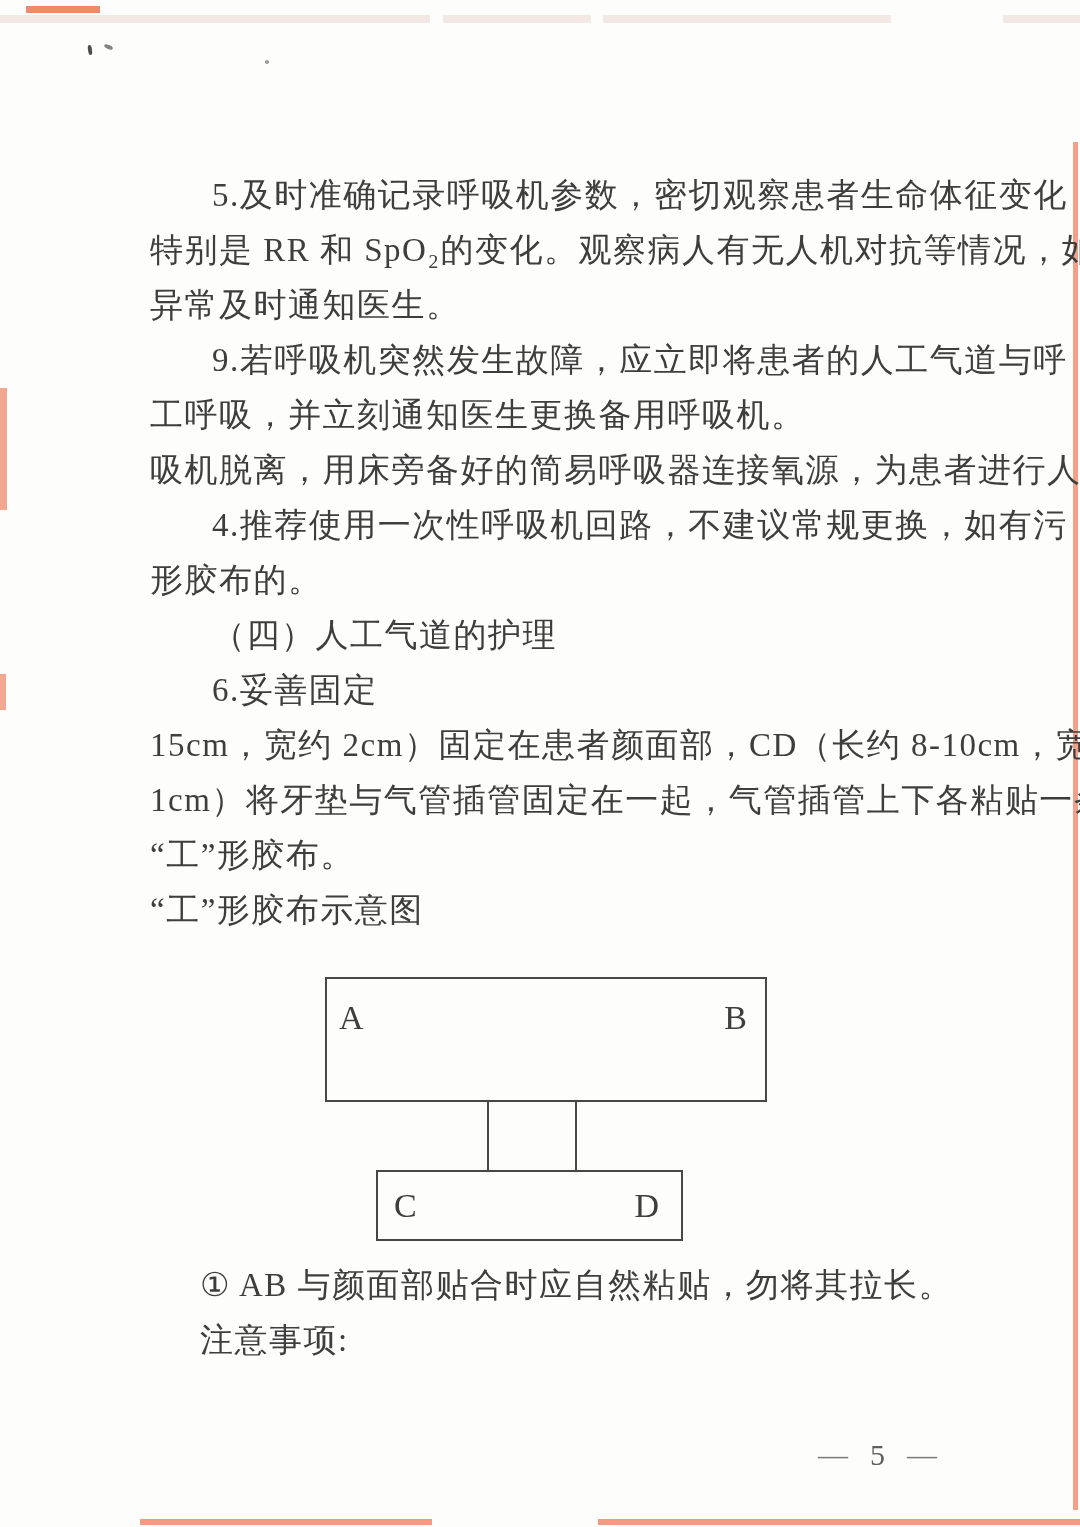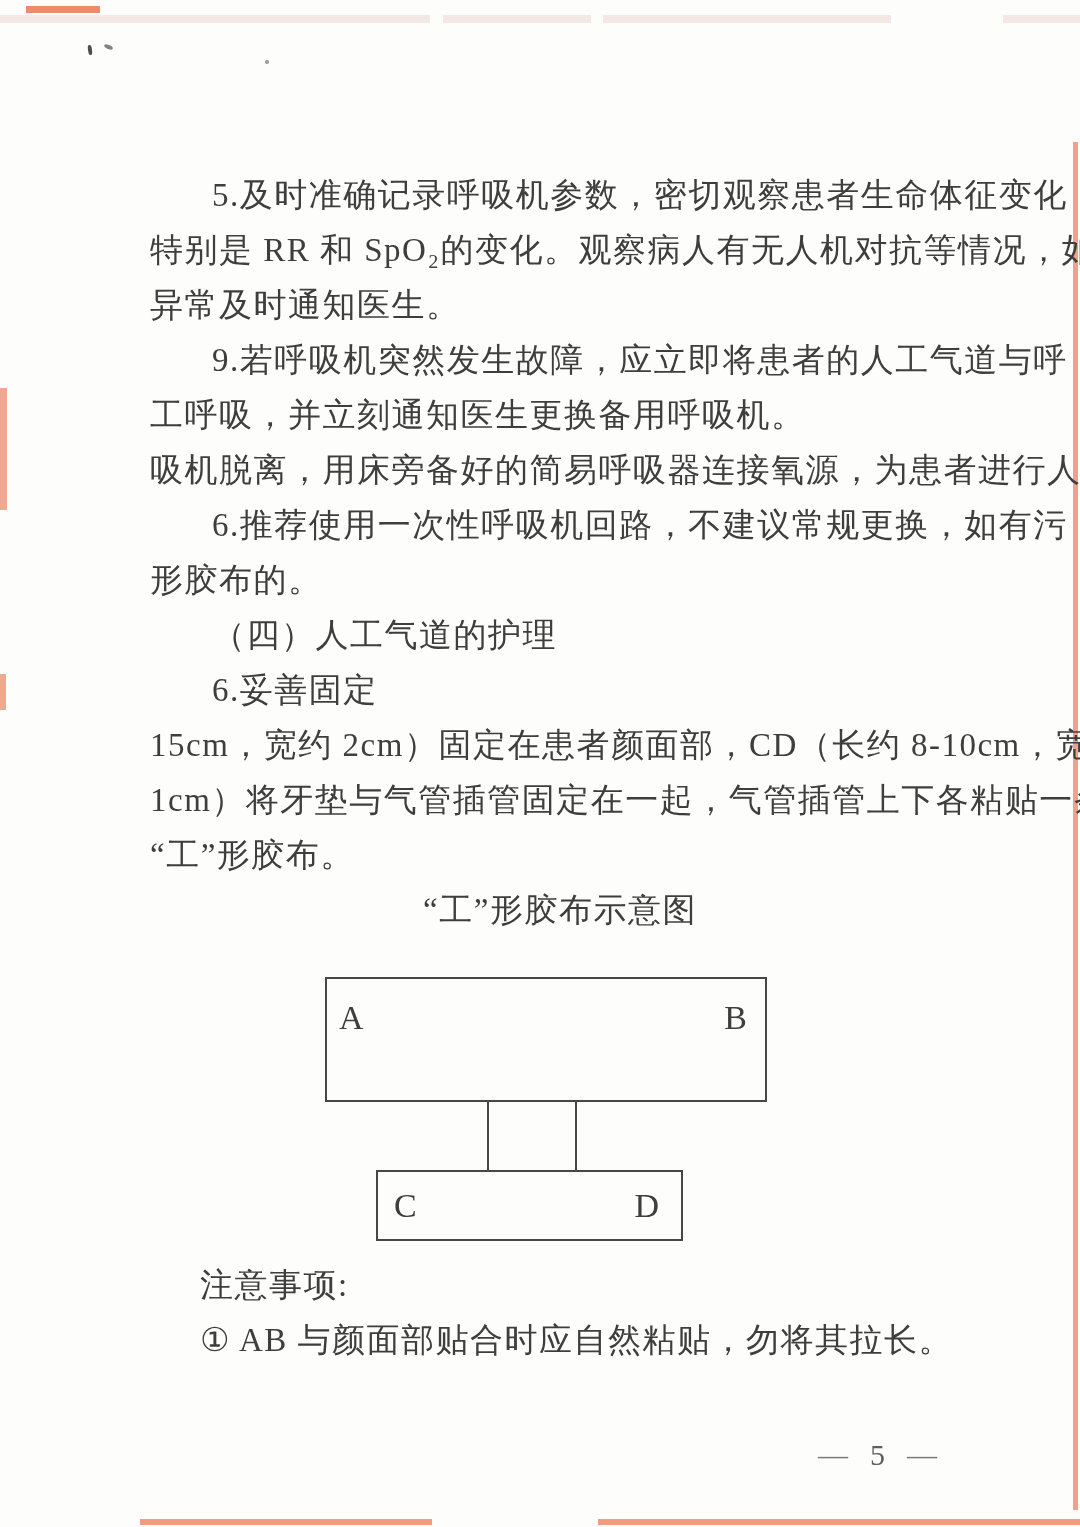--- a/index.html
+++ b/index.html
@@ -20,21 +20,21 @@
     left: 150px;
     top: 168px;
     width: 820px;
     font-size: 33px;
     line-height: 55px;
     letter-spacing: 1.5px;
   }
   .line { height: 55px; white-space: nowrap; overflow: visible; }
   .line.indent { padding-left: 62px; }
   .line.bold { font-weight: normal; }
-  .line.center { text-align: center; padding-left: 0; }
+  .line.center { text-align: left; padding-left: 0; }
 
   .notes {
     position: absolute;
     left: 150px;
     top: 1258px;
     width: 820px;
     font-size: 33px;
     line-height: 55px;
     letter-spacing: 1.5px;
   }
@@ -104,21 +104,21 @@
   <div class="speck" style="left:104px; top:45px; width:9px; height:4px;  transform:rotate(24deg); opacity:.7;"></div>
   <div class="speck" style="left:265px; top:60px; width:4px; height:4px;  opacity:.55;"></div>
 
   <main class="body-text">
     <div class="line indent">5.及时准确记录呼吸机参数，密切观察患者生命体征变化，</div>
     <div class="line">特别是 RR 和 SpO₂的变化。观察病人有无人机对抗等情况，如有</div>
     <div class="line">异常及时通知医生。</div>
     <div class="line indent">9.若呼吸机突然发生故障，应立即将患者的人工气道与呼</div>
     <div class="line">工呼吸，并立刻通知医生更换备用呼吸机。</div>
     <div class="line">吸机脱离，用床旁备好的简易呼吸器连接氧源，为患者进行人</div>
-    <div class="line indent">6.推荐使用一次性呼吸机回路，不建议常规更换，如有污</div>
+    <div class="line indent">4.推荐使用一次性呼吸机回路，不建议常规更换，如有污</div>
     <div class="line">形胶布的。</div>
     <div class="line indent bold">（四）人工气道的护理</div>
     <div class="line indent">6.妥善固定</div>
     <div class="line">15cm，宽约 2cm）固定在患者颜面部，CD（长约 8-10cm，宽约</div>
     <div class="line">1cm）将牙垫与气管插管固定在一起，气管插管上下各粘贴一条</div>
     <div class="line">“工”形胶布。</div>
     <div class="line center">“工”形胶布示意图</div>
   </main>
 
   <figure class="diagram">
@@ -127,22 +127,22 @@
       <span class="corner-lbl lbl-b">B</span>
     </div>
     <div class="connector"></div>
     <div class="diagram-rect rect-small">
       <span class="corner-lbl lbl-c">C</span>
       <span class="corner-lbl lbl-d">D</span>
     </div>
   </figure>
 
   <section class="notes">
+    <div class="line">① AB 与颜面部贴合时应自然粘贴，勿将其拉长。</div>
     <div class="line">注意事项:</div>
-    <div class="line">① AB 与颜面部贴合时应自然粘贴，勿将其拉长。</div>
   </section>
 
   <footer class="page-footer">
     <span class="dash">—</span>
     <span class="num">5</span>
     <span class="dash">—</span>
   </footer>
 
 </div>
 

